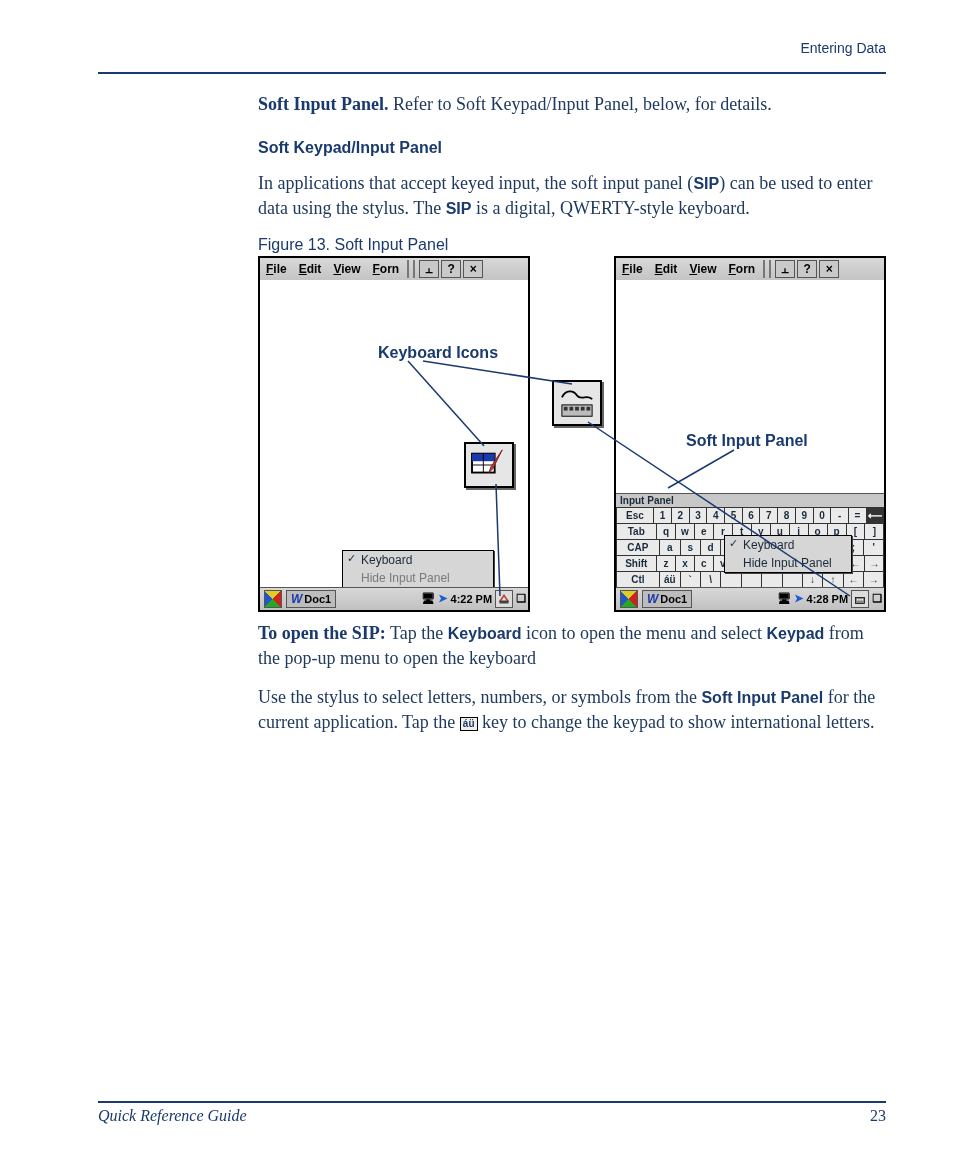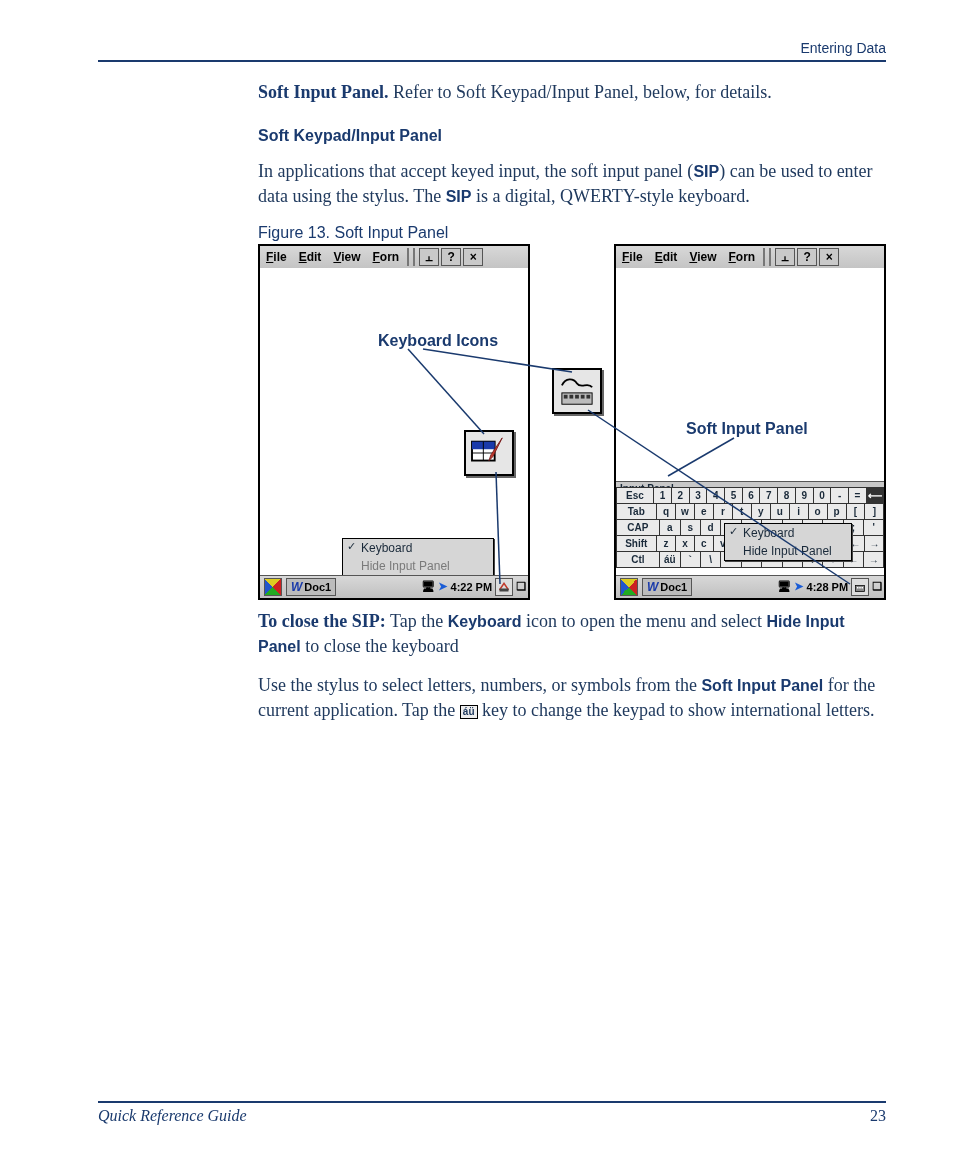--- a/index.html
+++ b/index.html
@@ -14,21 +14,21 @@
     padding: 40px 68px 40px 98px;
     box-sizing: border-box;
     min-height: 1159px;
     position: relative;
   }
   .header-right {
     text-align: right;
     font-family: Verdana, Arial, sans-serif;
     font-size: 14px;
     color: #1a3a6e;
-    margin-bottom: 4px;
+    margin-bottom: 16px;
   }
   .top-rule {
     border-top: 2px solid #1a3a6e;
     margin-bottom: 18px;
   }
   .content {
     margin-left: 160px;
   }
   p {
     font-size: 18px;
@@ -212,21 +212,21 @@
     font-family: "MS Sans Serif", Arial, sans-serif;
     font-size: 10px;
     font-weight: bold;
     padding: 1px 4px;
     border-top: 1px solid #555;
     border-bottom: 1px solid #555;
   }
   .kb-grid {
     position: absolute;
     left: 0; right: 0;
-    bottom: 8px;
+    bottom: 0;
     display: flex;
     flex-direction: column;
     font-family: "MS Sans Serif", Arial, sans-serif;
     font-size: 10px;
     font-weight: bold;
   }
   .kb-row {
     display: flex;
     height: 16px;
   }
@@ -504,24 +504,24 @@
 
       <svg class="line-svg">
         <line x1="150" y1="105" x2="226" y2="190" stroke="#1a3a6e" stroke-width="1.5"></line>
         <line x1="165" y1="105" x2="314" y2="128" stroke="#1a3a6e" stroke-width="1.5"></line>
         <line x1="238" y1="228" x2="242" y2="340" stroke="#1a3a6e" stroke-width="1.5"></line>
         <line x1="330" y1="166" x2="592" y2="340" stroke="#1a3a6e" stroke-width="1.5"></line>
         <line x1="476" y1="194" x2="410" y2="232" stroke="#1a3a6e" stroke-width="1.5"></line>
       </svg>
     </div>
 
-
     <p>
-      <span class="sans-bold">To close the SIP:</span><span> Tap the </span><span class="sans-bold-inline">Keyboard</span><span> icon to open the menu and select </span><span class="sans-bold-inline">Hide Input Panel</span><span> to close the keyboard</span>
+      <span class="sans-bold">To open the SIP:</span><span>  Tap the </span><span class="sans-bold-inline">Keyboard</span><span> icon to open the menu and select </span><span class="sans-bold-inline">Key­pad</span><span> from the pop-up menu to open the keyboard</span>
     </p>
+
 
     <p>
       <span>Use the stylus to select letters, numbers, or symbols from the </span><span class="sans-bold-inline">Soft Input Panel</span><span> for the current application. Tap the </span><span class="au-key">áü</span><span> key to change the keypad to show international letters.</span>
     </p>
 
   </div>
 
   <div class="footer">
     <div class="footer-rule"></div>
     <div class="footer-row">

